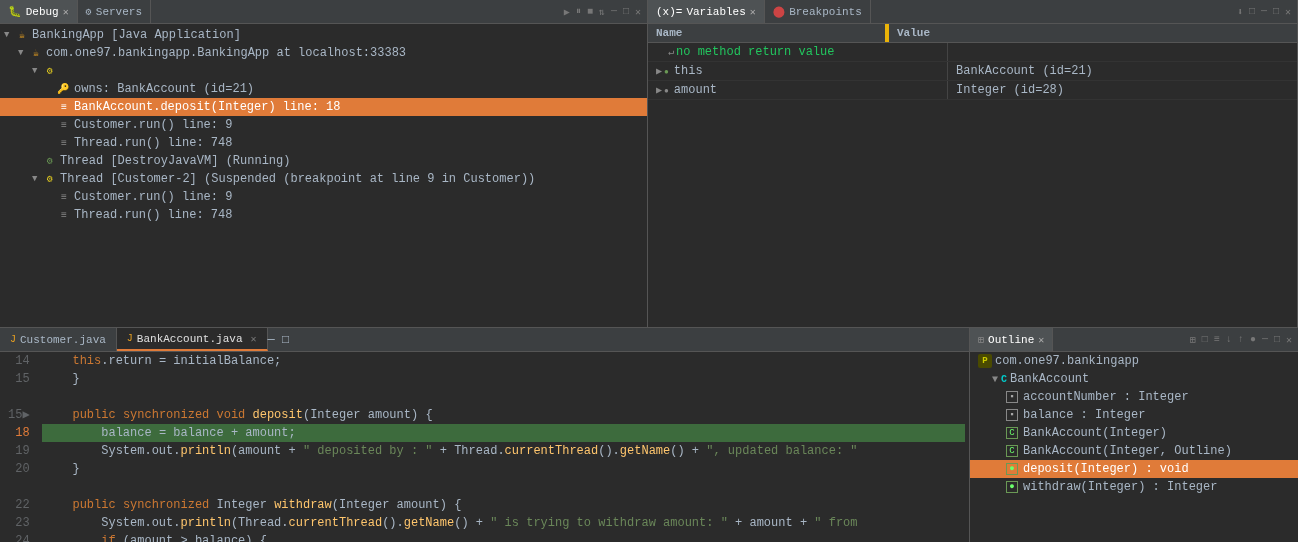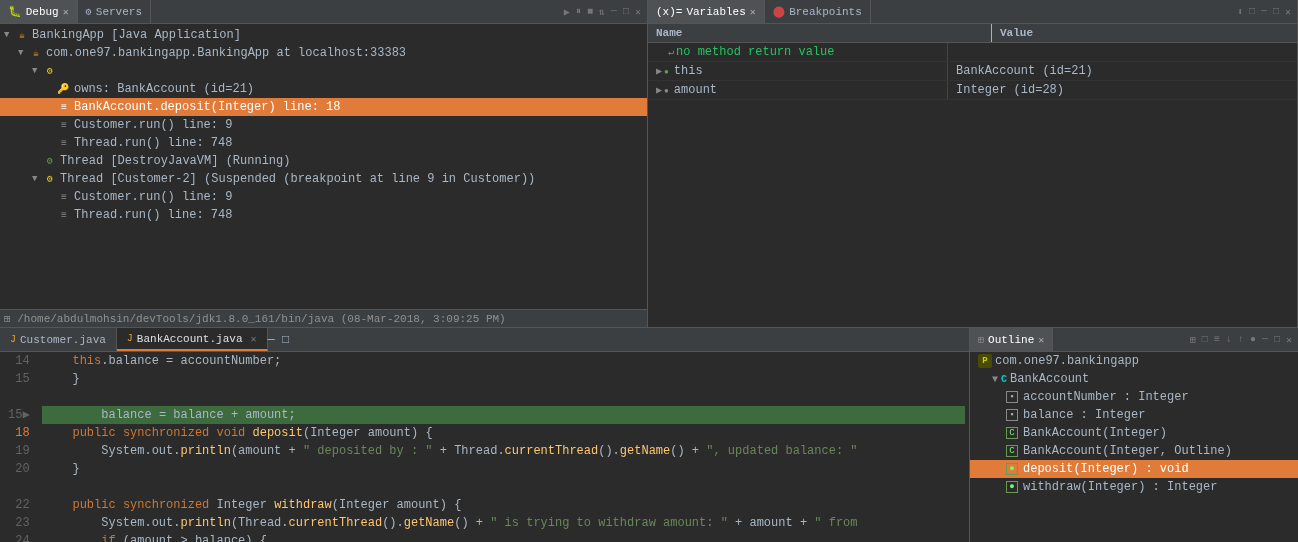--- a/index.html
+++ b/index.html
@@ -155,23 +155,23 @@
 
     .var-header {
       display: flex;
       background: #3c3f41;
       border-bottom: 1px solid #555;
       font-size: 11px;
       font-weight: bold;
       color: #a9b7c6;
     }
     .var-header-name {
-      width: 344px;
+      width: 241px;
       padding: 3px 8px;
-      border-right: 1px solid #eab308;
+      border-right: 4px solid #eab308;
     }
     .var-header-value {
       padding: 3px 8px;
     }
 
     .var-row {
       display: flex;
       align-items: center;
       min-height: 18px;
       border-bottom: 1px solid #333;
@@ -406,24 +406,20 @@
         <span>Customer.run() line: 9</span>
       </div>
 
       <div class="tree-item indent-3">
         <span class="tree-arrow" style="width:10px;"></span>
         <span class="tree-icon" style="color:#888;">≡</span>
         <span>Thread.run() line: 748</span>
       </div>
     </div>
 
-    <div class="status-row">
-      <span style="color:#888;">⊞ </span>
-      <span>/home/abdulmohsin/devTools/jdk1.8.0_161/bin/java (08-Mar-2018, 3:09:25 PM)</span>
-    </div>
   </div>
 
   <div class="right-panel">
     <div class="tab-bar">
       <div class="tab active">
         <span>(x)=</span>
         <span>Variables</span>
         <span style="font-size:10px;color:#aaa;">✕</span>
       </div>
       <div class="tab">
@@ -507,35 +503,35 @@
         <div>&nbsp;</div>
         <div>22</div>
         <div>23</div>
         <div>24</div>
 
       </div>
 
       <div class="code-content">
 
         <div class="code-line">
-          &nbsp;&nbsp;&nbsp;&nbsp;<span class="kw">this</span><span class="op">.balance = accountNumber;</span>
+          &nbsp;&nbsp;&nbsp;&nbsp;<span class="kw">this</span><span class="op">.return = initialBalance;</span>
         </div>
 
         <div class="code-line">
           &nbsp;&nbsp;&nbsp;&nbsp;<span class="op">}</span>
         </div>
 
         <div class="code-line">&nbsp;</div>
+
+        <div class="code-line">
+          &nbsp;&nbsp;&nbsp;&nbsp;<span class="kw">public</span> <span class="kw">synchronized</span> <span class="kw">void</span> <span class="method">deposit</span><span class="op">(</span><span class="type">Integer</span> <span class="var-name">amount</span><span class="op">) {</span>
+        </div>
 
         <div class="code-line highlighted">
           &nbsp;&nbsp;&nbsp;&nbsp;&nbsp;&nbsp;&nbsp;&nbsp;<span class="var-name">balance</span> <span class="op">=</span> <span class="var-name">balance</span> <span class="op">+</span> <span class="var-name">amount</span><span class="op">;</span>
-        </div>
-
-        <div class="code-line">
-          &nbsp;&nbsp;&nbsp;&nbsp;<span class="kw">public</span> <span class="kw">synchronized</span> <span class="kw">void</span> <span class="method">deposit</span><span class="op">(</span><span class="type">Integer</span> <span class="var-name">amount</span><span class="op">) {</span>
         </div>
 
         <div class="code-line">
           &nbsp;&nbsp;&nbsp;&nbsp;&nbsp;&nbsp;&nbsp;&nbsp;<span class="type">System</span><span class="op">.</span><span class="var-name">out</span><span class="op">.</span><span class="method">println</span><span class="op">(</span><span class="var-name">amount</span> <span class="op">+</span> <span class="string">" deposited by : "</span> <span class="op">+</span> <span class="type">Thread</span><span class="op">.</span><span class="method">currentThread</span><span class="op">().</span><span class="method">getName</span><span class="op">() +</span> <span class="string">", updated balance: "</span>
         </div>
 
         <div class="code-line">
           &nbsp;&nbsp;&nbsp;&nbsp;<span class="op">}</span>
         </div>
 

